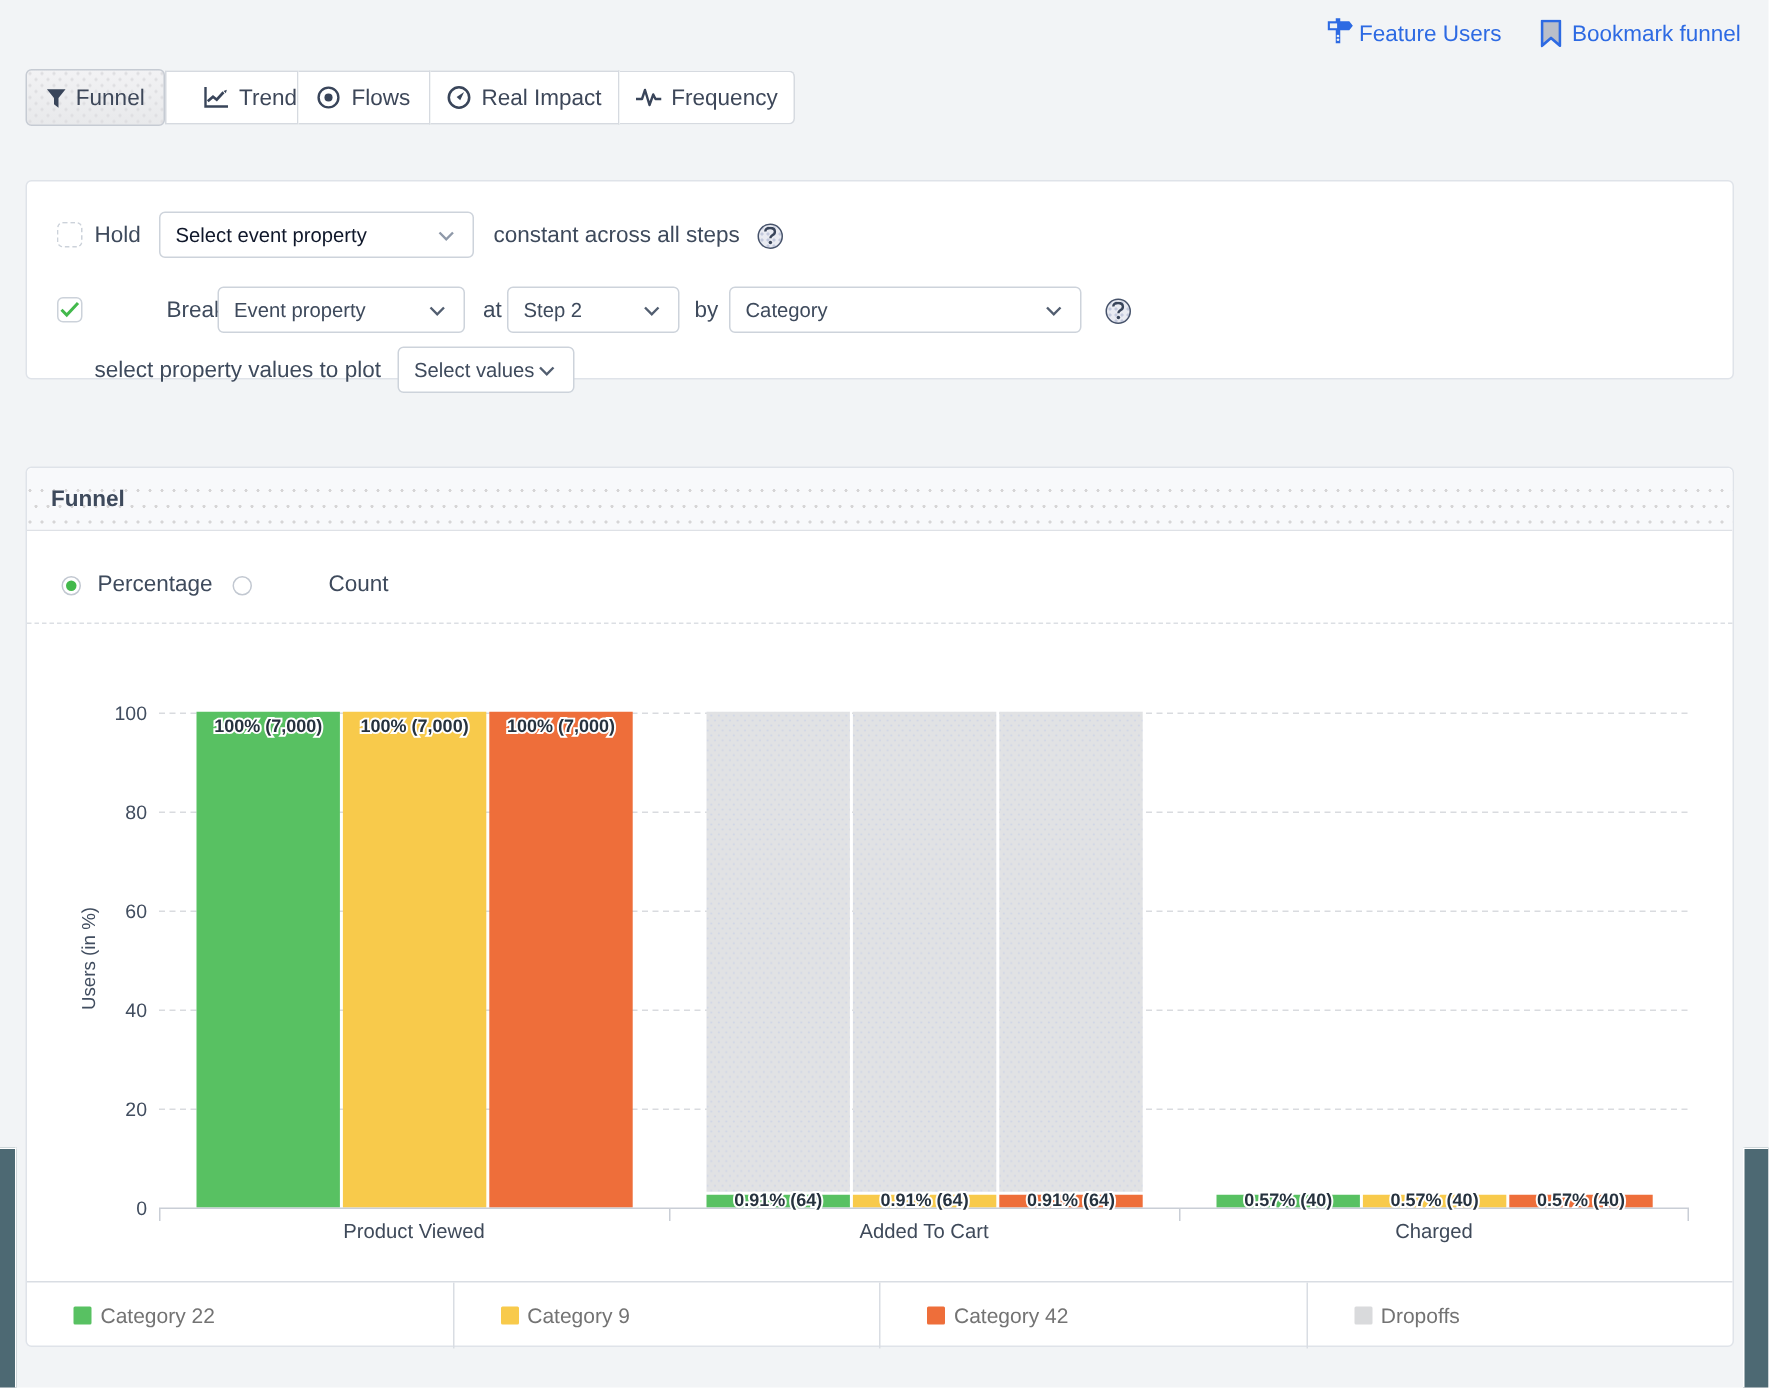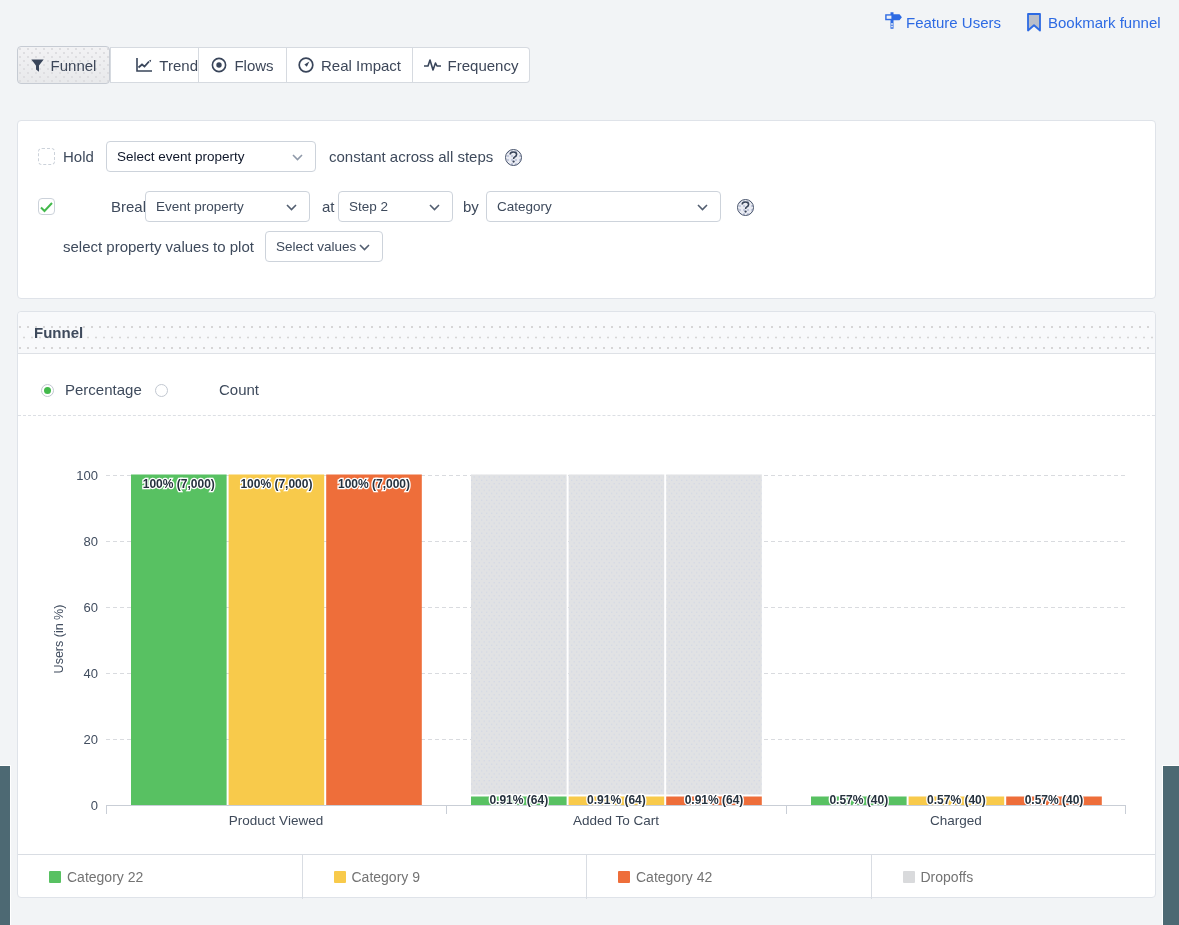--- a/index.html
+++ b/index.html
@@ -26,21 +26,21 @@
   height:38px; margin-top:-1px; border:1px solid #c6cbd3; border-radius:4px;
   background-color:#ededef;
   background-image:
     radial-gradient(circle at 2px 2px, #dedee1 0.9px, rgba(0,0,0,0) 1.2px),
     radial-gradient(circle at 6px 6px, #dedee1 0.9px, rgba(0,0,0,0) 1.2px),
     linear-gradient(#f2f2f4, #e8e9eb);
   background-size:8px 8px, 8px 8px, 100% 100%;
 }
 
 .panel { position:absolute; left:17px; width:1139px; background:#fff; border:1px solid #dfe3e9; border-radius:4px; }
-#panel1 { top:120px; height:179px;text-decoration:underline; }
+#panel1 { top:120px; height:133px;text-decoration:underline; }
 #panel2 { top:311px; height:587px; }
 .cb {
   position:absolute; width:17px; height:17px; border:1px dashed #ccd2da;
   border-radius:4px; background:#fff;
 }
 .sel {
   position:absolute; height:31px; background:#fff; border:1px solid #cdd3db;
   border-radius:4px; font-size:13.5px; display:flex; align-items:center; white-space:nowrap;
   padding:0 22px 0 10px; color:#3e4a5c;
 }

